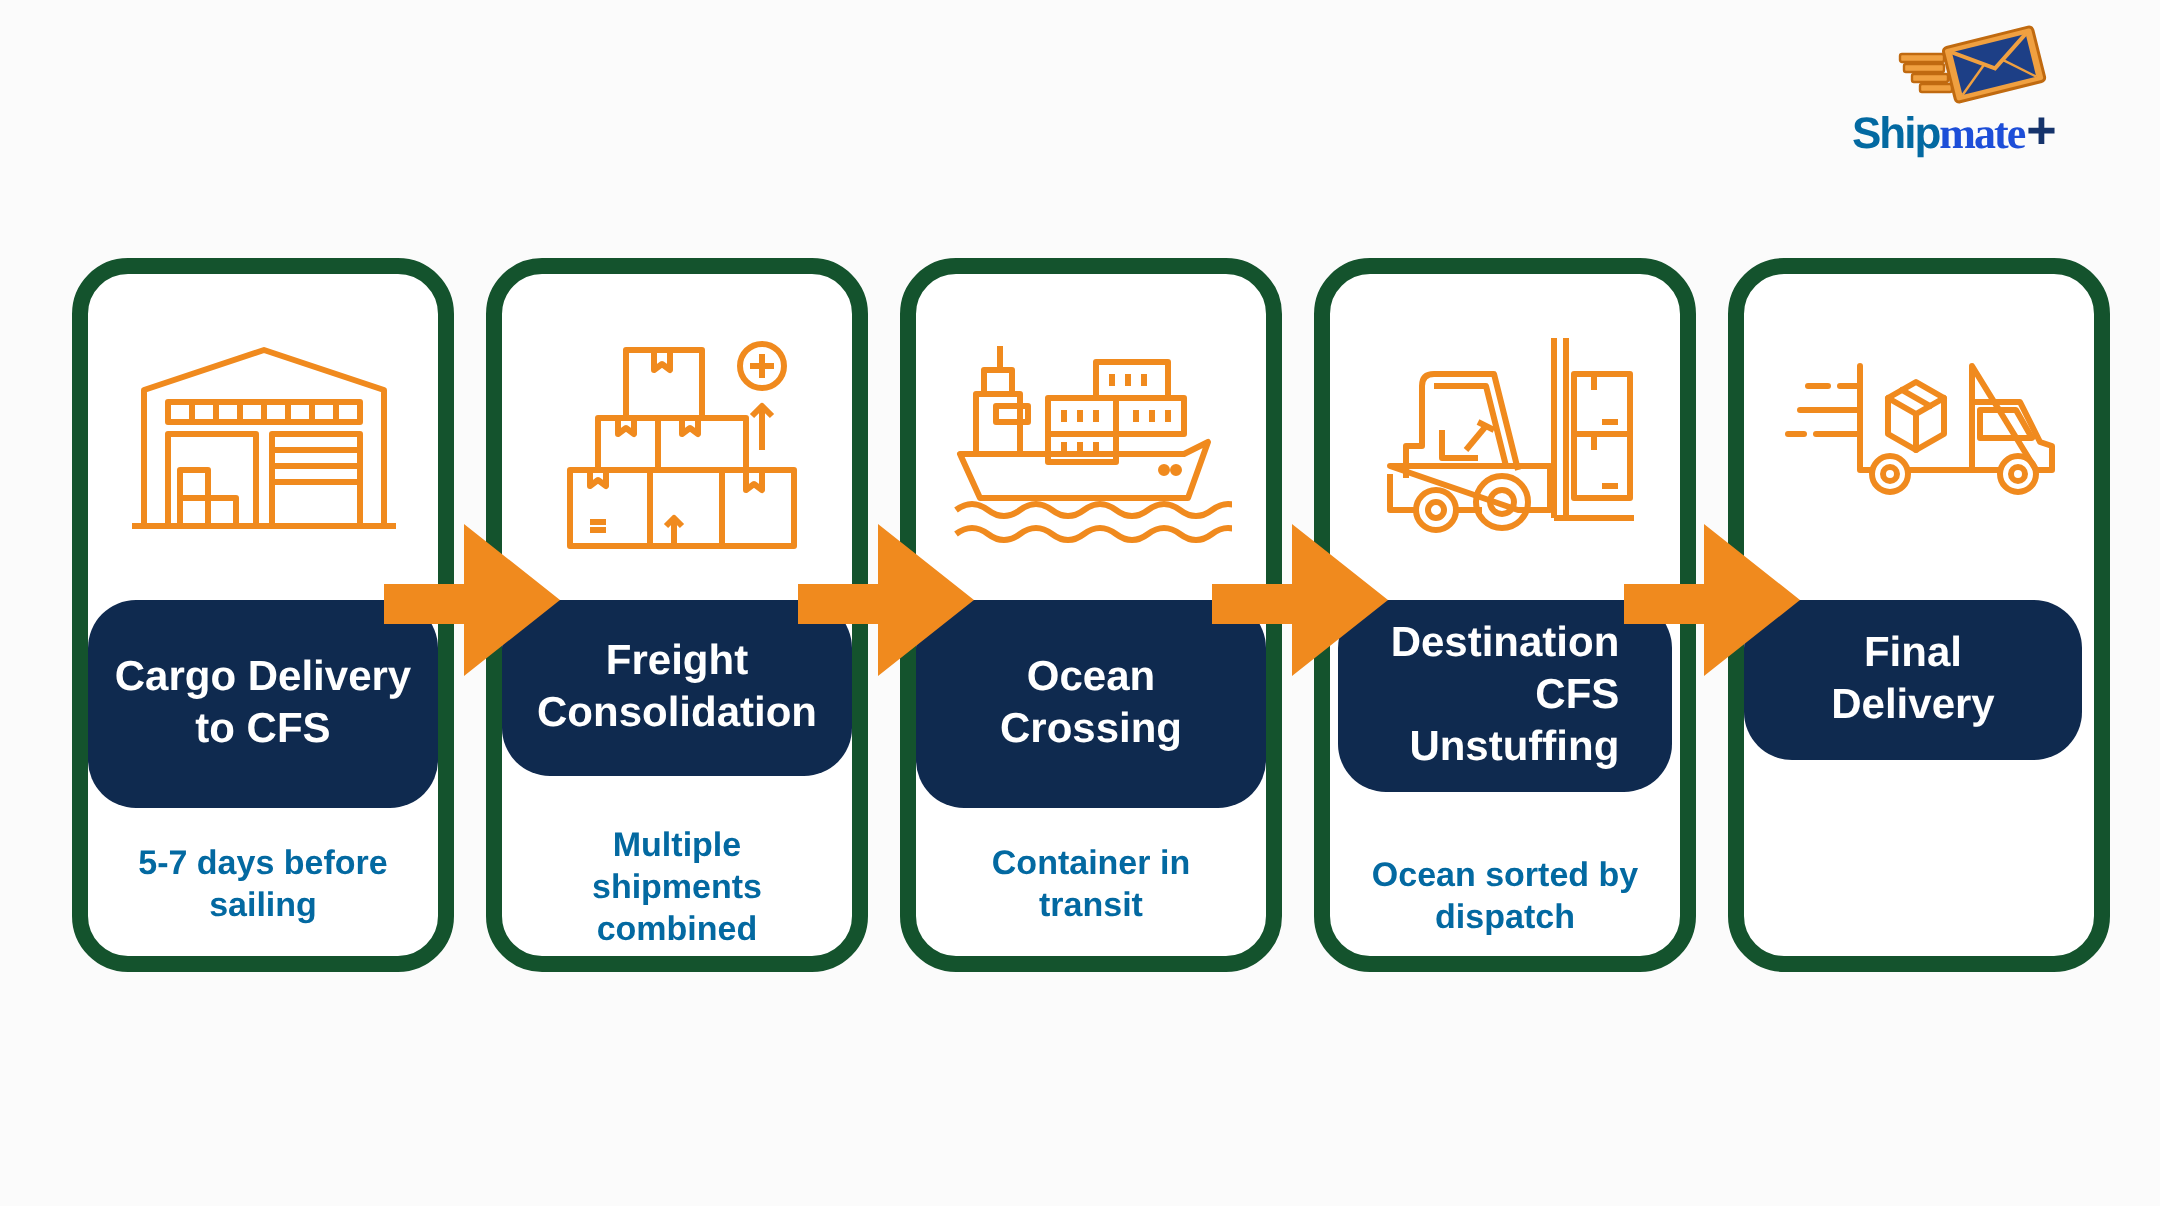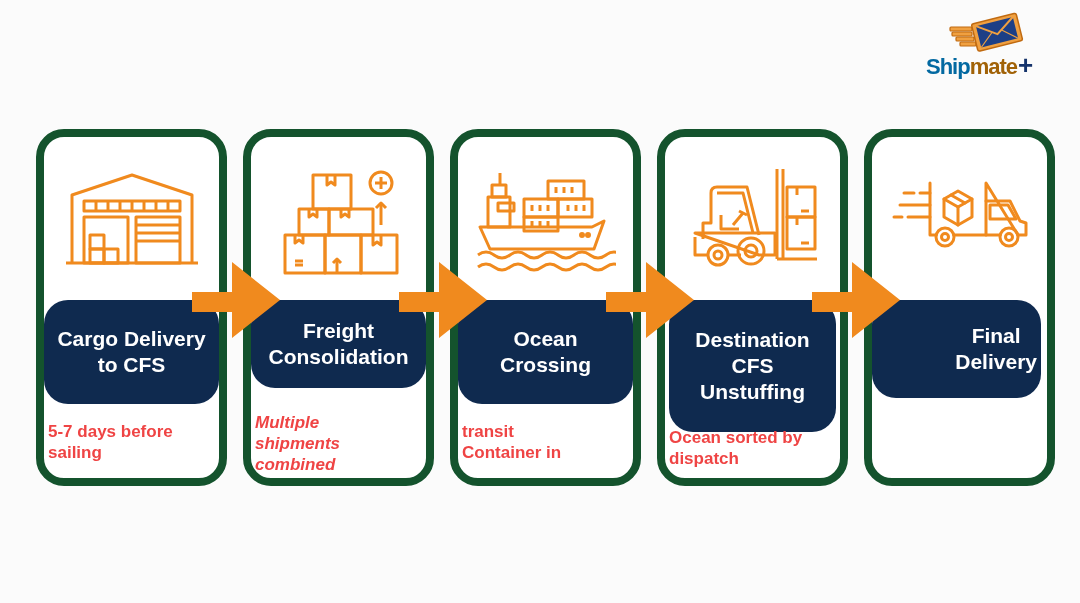--- a/index.html
+++ b/index.html
@@ -13,42 +13,42 @@
     .logo {
       position: absolute; left: 926px; top: 12px; width: 132px; height: 62px;
     }
     .logo .env { position: absolute; left: 22px; top: 0; width: 80px; height: 42px; }
     .logo .word {
       position: absolute; left: 0; top: 40px;
       font-weight: 900; font-size: 22px; letter-spacing: -1px; line-height: 26px;
       white-space: nowrap;
     }
     .logo .w1 { color: #0369a1; }
-    .logo .w2 { color: #a16207; }
+    .logo .w2 { color: #1d4ed8; font-family: Liberation Serif, serif; }
     .logo .w3 { color: #15336b; font-size: 26px; margin-left: 1px; }
 
     .card {
       position: absolute; top: 129px; width: 191px; height: 357px;
       border: 8px solid #14532d; border-radius: 28px; background: #ffffff;
     }
     .card .icon {
       position: absolute; left: 50%; top: 28px; transform: translateX(-50%);
       width: 140px; height: 112px;
     }
     .band {
       position: absolute; left: 0px; right: 0px; top: 163px;
       background: #0f2a4f; border-radius: 24px;
       display: flex; align-items: center; justify-content: center;
       color: #ffffff; font-weight: 700; font-size: 21px; line-height: 26px;
       text-align: center; padding: 0 4px;
     }
     .sub {
       position: absolute; left: 4px; right: 4px;
-      text-align: left; font-weight: 700; font-size: 17px; line-height: 21px;
-      color: #ef4444;
+      text-align: center; font-weight: 700; font-size: 17px; line-height: 21px;
+      color: #0369a1;
     }
     .arrow { position: absolute; top: 260px; width: 90px; height: 80px; }
   </style>
 </head>
 <body>
 
 <div class="logo">
   <svg class="env" viewBox="0 0 80 42">
     <g stroke="#c06a10" stroke-width="1.2" fill="#f0a040">
       <rect x="4" y="20" width="20" height="4" rx="1"></rect>
@@ -124,21 +124,21 @@
       <line x1="112" y1="12" x2="112" y2="24"></line>
     <line x1="112" y1="60" x2="112" y2="38"></line>
       <polyline points="107,43 112,38 117,43"></polyline>
   </svg>
   <div class="band" style="height:88px;">
     <div>
       <div>Freight</div>
         <div>Consolidation</div>
     </div>
   </div>
-  <div class="sub" style="top:275px;font-style:italic;">
+  <div class="sub" style="top:275px;">
     <div>Multiple</div>
       <div>shipments</div>
       <div>combined</div>
   </div>
 </div>
 
 <div class="card" style="left:450px;">
   <svg class="icon" viewBox="0 0 140 112" fill="none" stroke="#f08a1e" stroke-width="3" stroke-linejoin="round">
     <line x1="24" y1="8" x2="24" y2="20"></line>
     <rect x="16" y="20" width="14" height="12"></rect>
@@ -166,22 +166,22 @@
     <path d="M2,90 q8,-6 16,0 t16,0 t16,0 t16,0 t16,0 t16,0 t16,0 t16,0 t16,0"></path>
     <path d="M2,102 q8,-6 16,0 t16,0 t16,0 t16,0 t16,0 t16,0 t16,0 t16,0 t16,0"></path>
   </svg>
   <div class="band" style="height:104px;">
     <div>
       <div>Ocean</div>
         <div>Crossing</div>
     </div>
   </div>
   <div class="sub" style="top:284px;">
-    <div>transit</div>
-      <div>Container in</div>
+    <div>Container in</div>
+      <div>transit</div>
   </div>
 </div>
 
 <div class="card" style="left:657px;">
   <svg class="icon" viewBox="0 0 140 112" fill="none" stroke="#f08a1e" stroke-width="3" stroke-linejoin="round">
     <path d="M20,74 L20,58 L28,58 L28,28 Q28,22 34,22 L64,22 L76,70"></path>
     <path d="M34,28 L60,28 L70,68"></path>
     <path d="M38,50 L38,64 L56,64"></path>
     <line x1="50" y1="60" x2="60" y2="48"></line>
       <line x1="56" y1="46" x2="64" y2="50"></line>
@@ -193,21 +193,21 @@
     <line x1="94" y1="4" x2="94" y2="94"></line>
       <line x1="100" y1="4" x2="100" y2="94"></line>
     <line x1="94" y1="94" x2="134" y2="94"></line>
     <rect x="104" y="22" width="28" height="30"></rect>
       <rect x="104" y="52" width="28" height="32"></rect>
     <line x1="114" y1="22" x2="114" y2="30"></line>
       <line x1="114" y1="52" x2="114" y2="60"></line>
     <line x1="118" y1="46" x2="126" y2="46"></line>
       <line x1="118" y1="78" x2="126" y2="78"></line>
   </svg>
-  <div class="band" style="height:132px; top:163px; left:4px; right:4px;">
+  <div class="band" style="height:96px; top:163px; left:4px; right:4px;text-align:right;">
     <div>
       <div>Destination</div>
         <div>CFS</div>
         <div>Unstuffing</div>
     </div>
   </div>
   <div class="sub" style="top:290px;">
     <div>Ocean sorted by</div>
       <div>dispatch</div>
   </div>
@@ -225,21 +225,21 @@
     <line x1="96" y1="36" x2="96" y2="70"></line>
     <circle cx="55" cy="72" r="9"></circle>
       <circle cx="55" cy="72" r="3.5"></circle>
     <circle cx="119" cy="72" r="9"></circle>
       <circle cx="119" cy="72" r="3.5"></circle>
     <path d="M54,34 L68,26 L82,34 L82,52 L68,60 L54,52 Z"></path>
     <polyline points="54,34 68,42 82,34"></polyline>
       <line x1="68" y1="42" x2="68" y2="60"></line>
     <line x1="61" y1="30" x2="75" y2="38"></line>
   </svg>
-  <div class="band" style="height:98px; left:0px; right:6px;justify-content:flex-end;">
+  <div class="band" style="height:80px; left:0px; right:6px;">
     <div>
       <div>Final</div>
         <div>Delivery</div>
     </div>
   </div>
 </div>
 
 <svg class="arrow" style="left:192px;" viewBox="0 0 90 80">
   <polygon points="0,32 40,32 40,2 88,40 40,78 40,52 0,52" fill="#f08a1e"></polygon>
 </svg>

